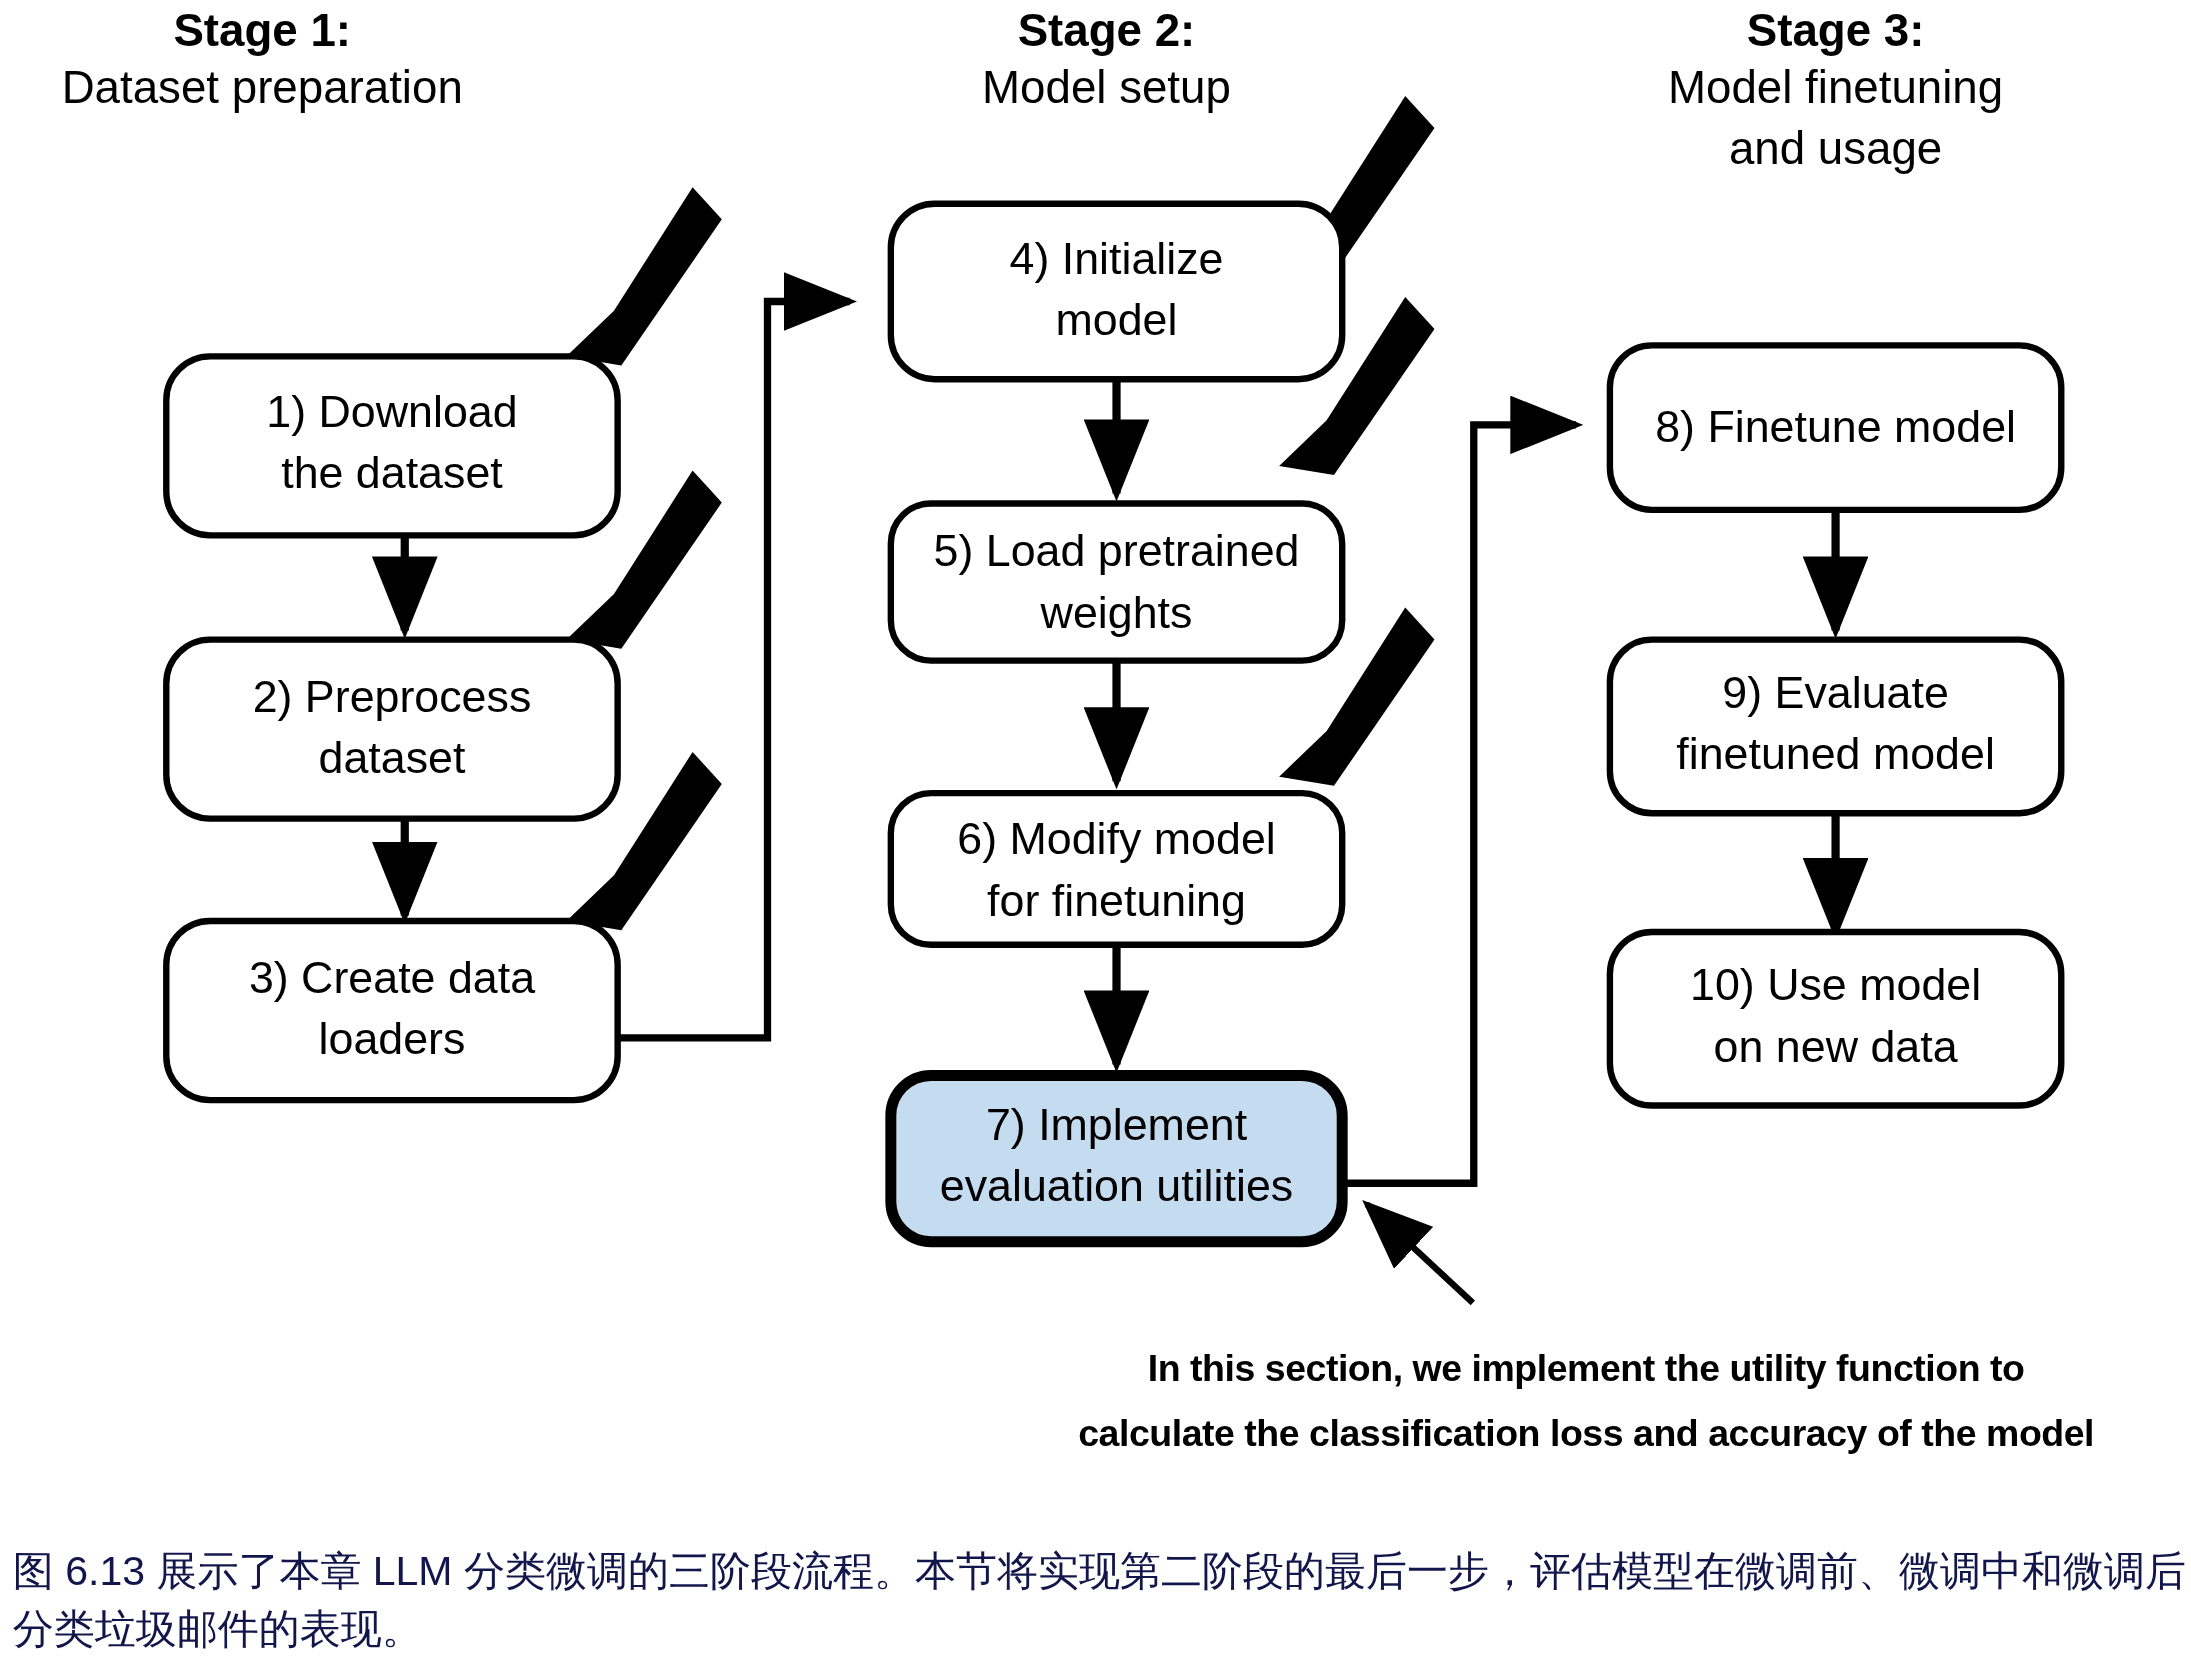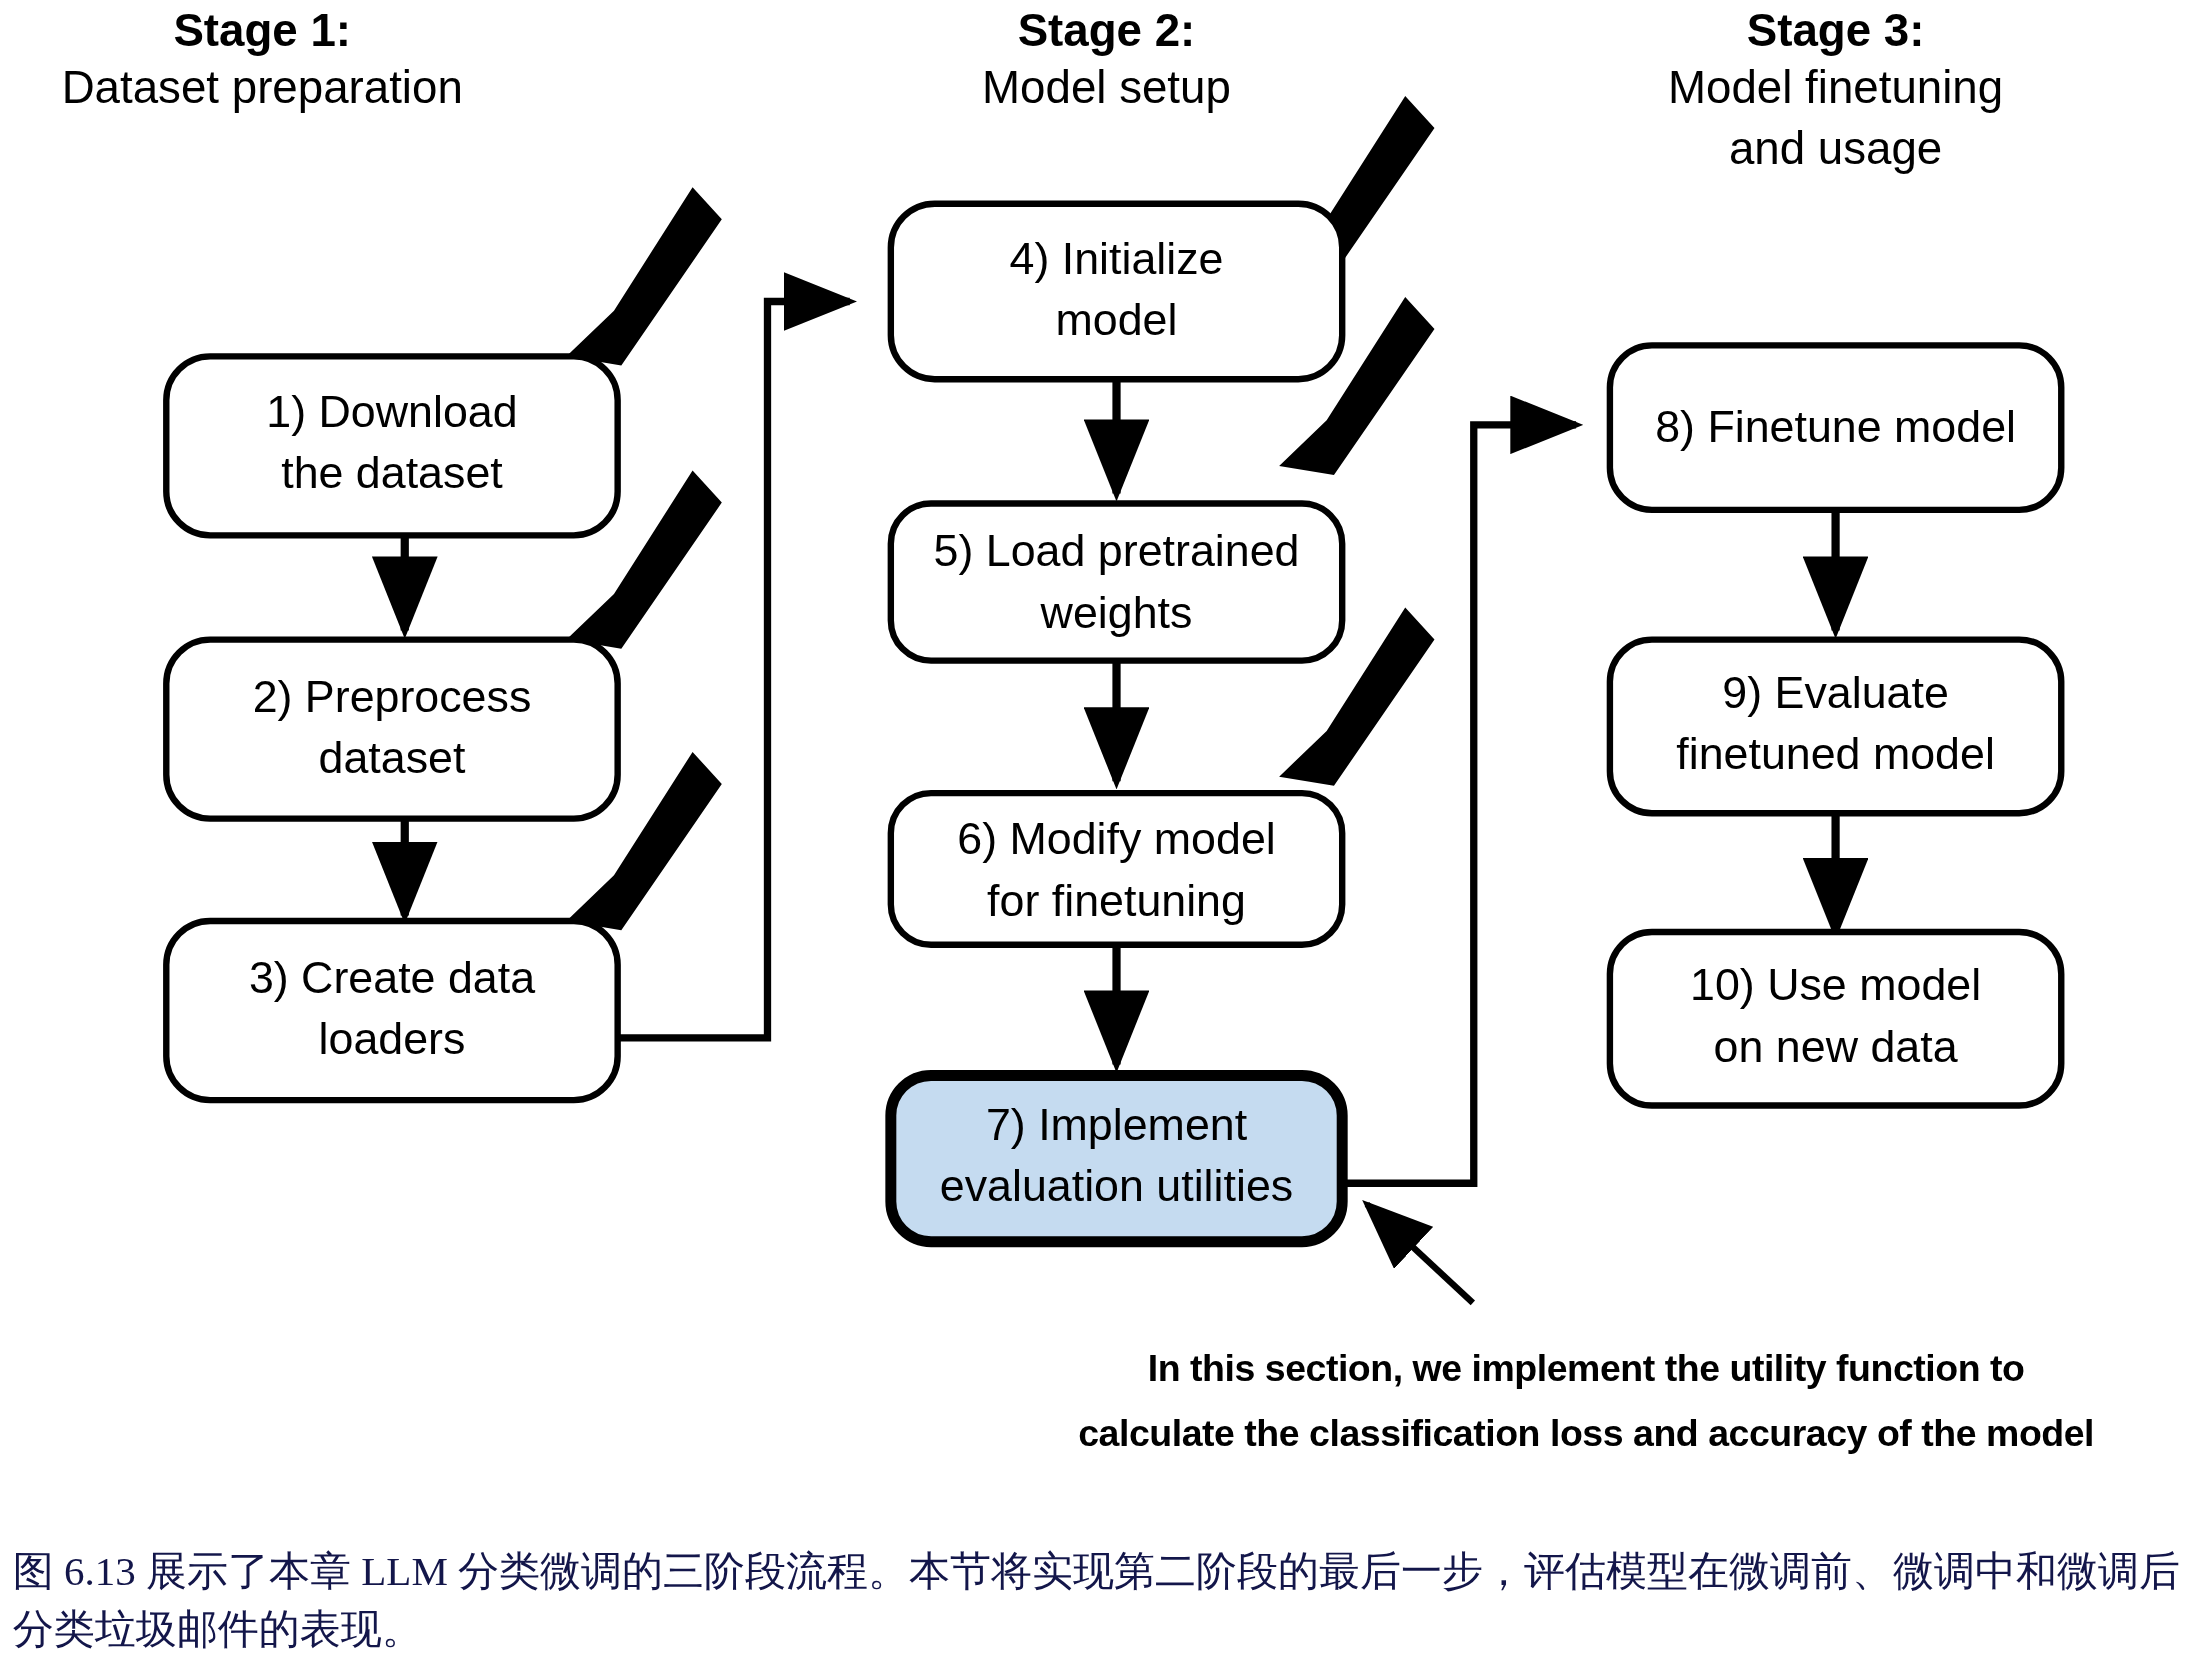--- a/index.html
+++ b/index.html
@@ -47,21 +47,21 @@
     font-weight: bold;
     font-size: 41px;
     fill: #000000;
     letter-spacing: -0.5px;
   }
   .caption-cn {
     position: absolute;
     left: 12.8px;
     top: 1542px;
     width: 2175px;
-    font-family: Liberation Serif, serif;
+    font-family: Liberation Sans, sans-serif;
     font-size: 41px;
     line-height: 1.42;
     color: #13164a;
     letter-spacing: 0px;
   }
 </style>
 </head>
 <body>
 
 <div id="figure">

